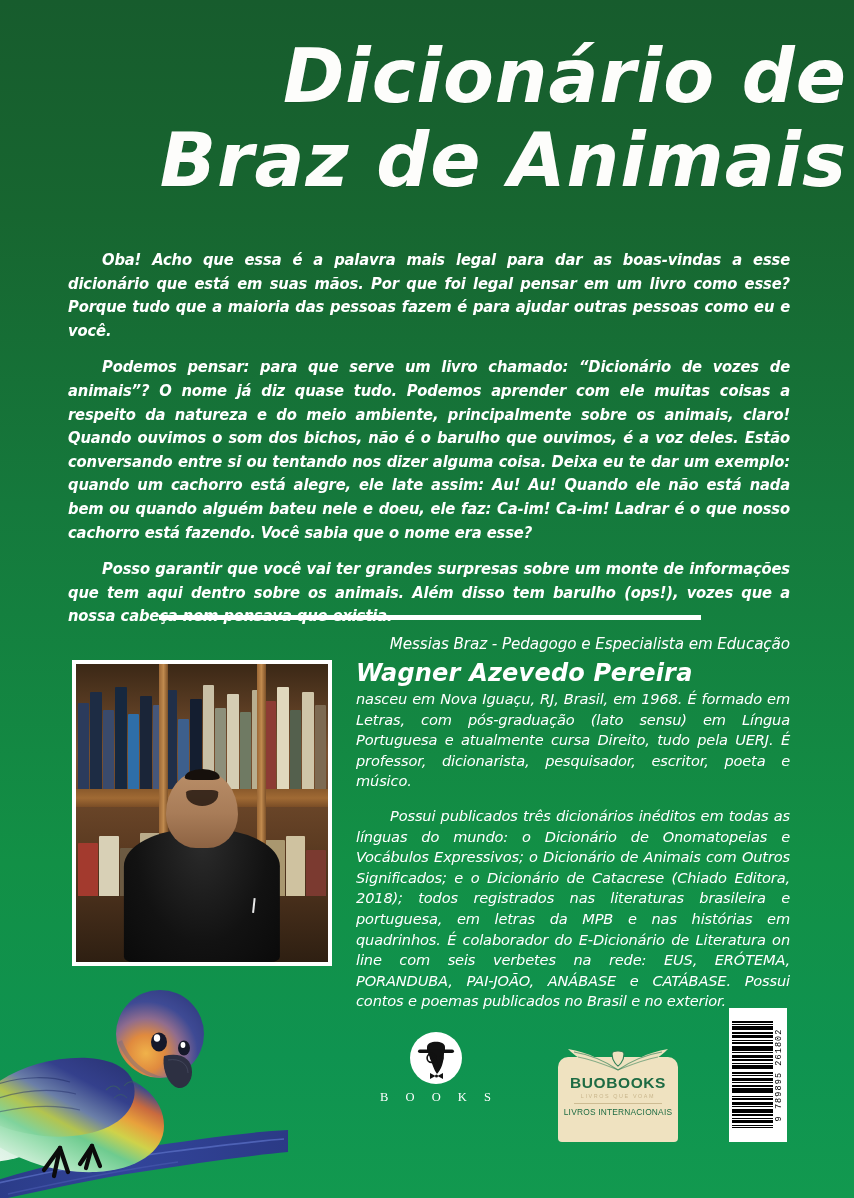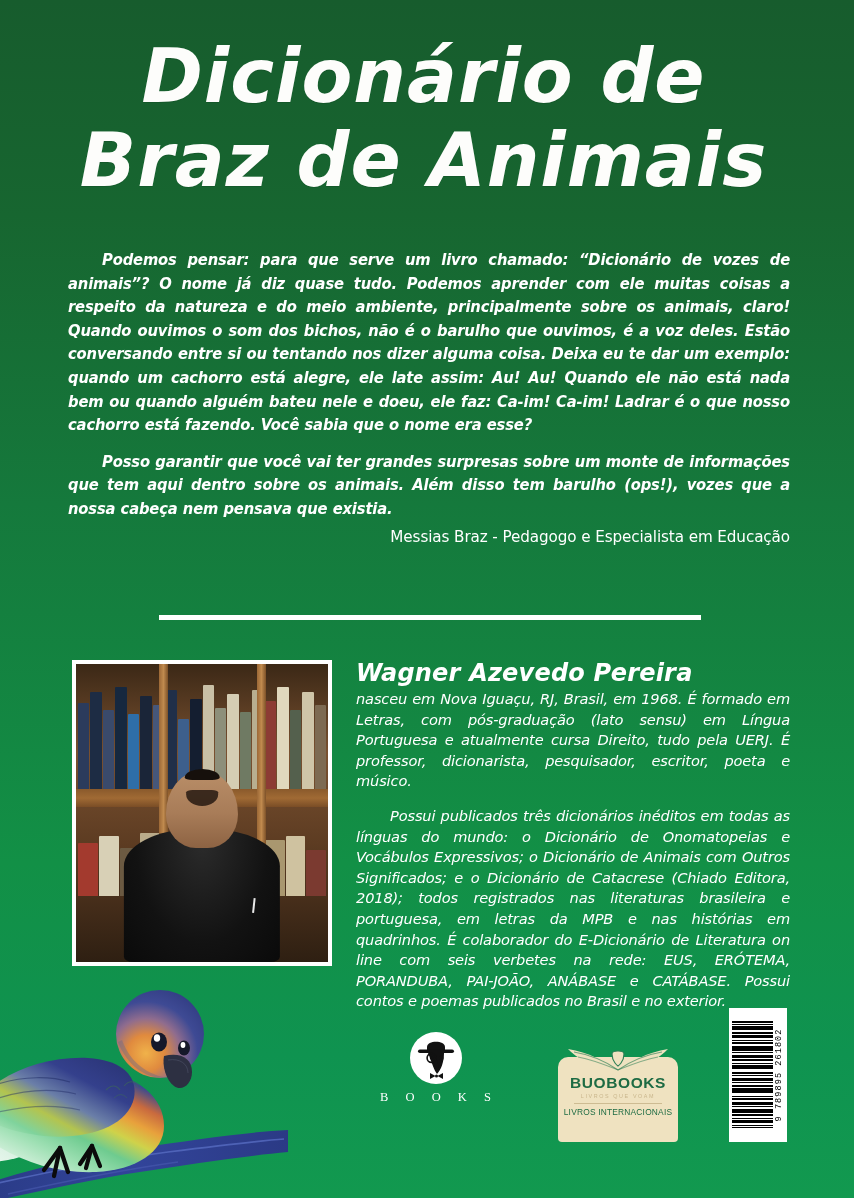--- a/index.html
+++ b/index.html
@@ -20,21 +20,21 @@
        #129046 72%,
        #0f9350 88%,
        #12994f 100%);
     overflow:hidden;
   }
 
   
   .title-block {
     position:absolute;
     top:34px; left:0; right:7px;
-    text-align:center;
+    text-align:right;
     color:#ffffff;
   }
   .title-line {
     font-family:"DejaVu Sans", sans-serif;
     font-weight:bold;
     font-style:italic;
     font-size:74px;
     line-height:84px;
     letter-spacing:1px;
     color:#fdfdfb;
@@ -57,20 +57,21 @@
     line-height:23.6px;
     text-align:justify;
     text-indent:34px;
     margin-bottom:13px;
     letter-spacing:-0.15px;
     word-spacing:0.2px;
   }
   .blurb p.last { margin-bottom:6px; }
   .attribution {
     font-family:"DejaVu Sans", sans-serif;
+    font-style:italic;
     font-size:15.2px;
     line-height:20px;
     text-align:right;
     color:#ffffff;
     letter-spacing:-0.1px;
   }
 
   
   .divider {
     position:absolute;
@@ -334,20 +335,21 @@
 <body>
 
 <div class="cover">
 
   <div class="title-block">
     <div class="title-line">Dicionário de</div>
     <div class="title-line">Braz de Animais</div>
   </div>
 
   <div class="blurb">
+    <p>Oba! Acho que essa é a palavra mais legal para dar as boas-vindas a esse dicionário que está em suas mãos. Por que foi legal pensar em um livro como esse? Porque tudo que a maioria das pessoas fazem é para ajudar outras pessoas como eu e você.</p>
     <p>Podemos pensar: para que serve um livro chamado: “Dicionário de vozes de animais”? O nome já diz quase tudo. Podemos aprender com ele muitas coisas a respeito da natureza e do meio ambiente, principalmente sobre os animais, claro! Quando ouvimos o som dos bichos, não é o barulho que ouvimos, é a voz deles. Estão conversando entre si ou tentando nos dizer alguma coisa. Deixa eu te dar um exemplo: quando um cachorro está alegre, ele late assim: Au! Au! Quando ele não está nada bem ou quando alguém bateu nele e doeu, ele faz: Ca-im! Ca-im! Ladrar é o que nosso cachorro está fazendo. Você sabia que o nome era esse?</p>
     <p class="last">Posso garantir que você vai ter grandes surpresas sobre um monte de informações que tem aqui dentro sobre os animais. Além disso tem barulho (ops!), vozes que a nossa cabeça nem pensava que existia.</p>
     <div class="attribution">Messias Braz - Pedagogo e Especialista em Educação</div>
   </div>
 
   <div class="divider"></div>
 
   <div class="author-section">
 
     <div class="photo-frame">

